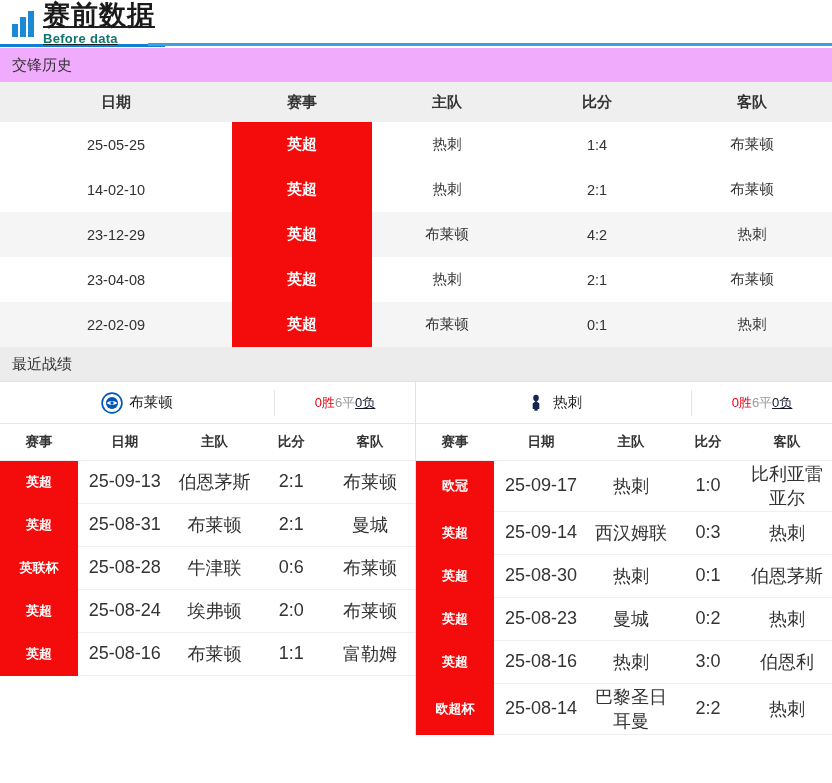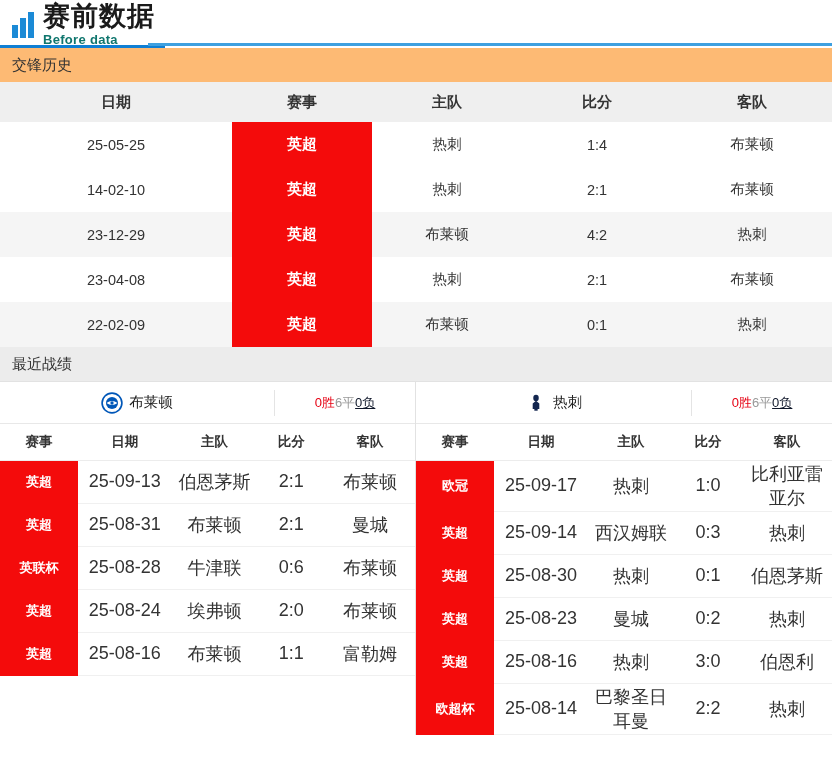--- a/index.html
+++ b/index.html
@@ -9,22 +9,23 @@
     background: #ffffff;
     font-family: "Liberation Sans", sans-serif;
     color: #222;
     overflow: hidden;
   }
 
   
   .topbar {
     height: 48px;
     display: flex;
-    align-items: flex-end;
+    align-items: center;
     position: relative;
+    text-decoration: underline;
   }
   .logo-block {
     display: flex;
     align-items: center;
     padding: 2px 10px 0 12px;
     height: 46px;
     border-bottom: 3px solid #0f7fd4;
   }
   .logo-bars {
     display: flex;
@@ -57,21 +58,21 @@
     background: #3ea0e0;
   }
 
   
   .section-title {
     height: 34px;
     line-height: 34px;
     padding-left: 12px;
     font-size: 15px;
     color: #333;
-    background: #fdba74;
+    background: #f0abfc;
   }
   .section-title.grey {
     background: #ececec;
   }
 
   
   table { border-collapse: collapse; width: 100%; }
   .h2h th {
     background: #efefef;
     font-size: 15px;

